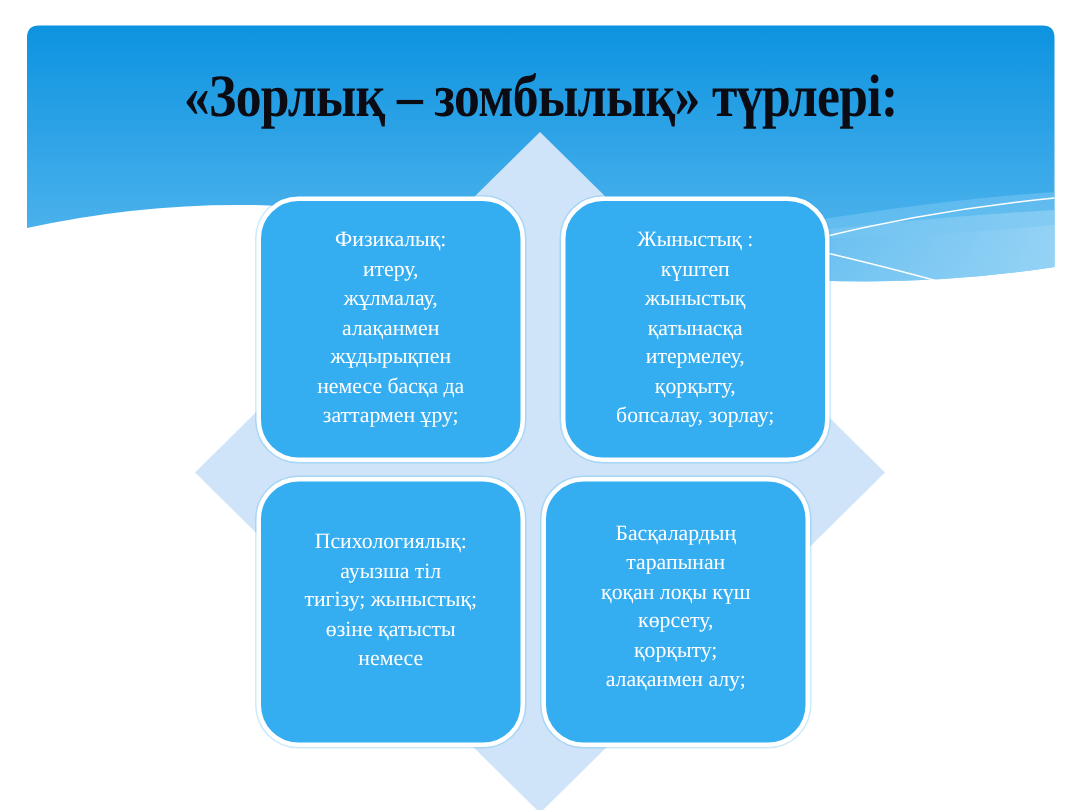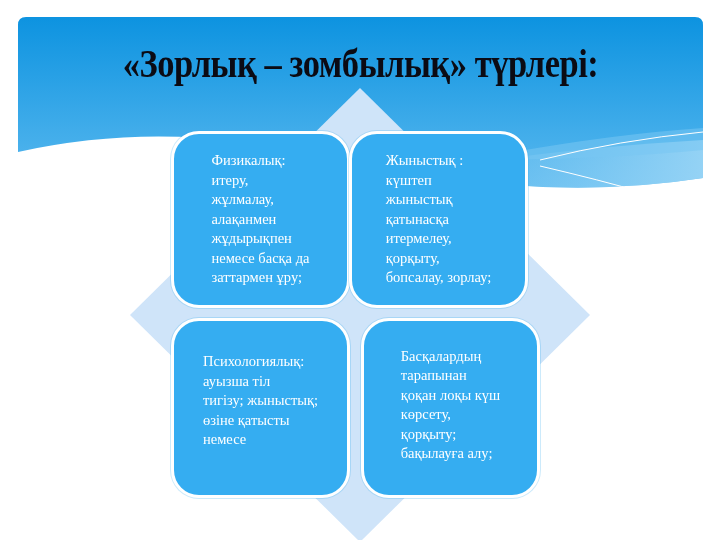--- a/index.html
+++ b/index.html
@@ -21,31 +21,31 @@
     transform-origin: center;
     white-space: nowrap;
   }
   .box {
     position: absolute;
     background: #35adf1;
     border: 3px solid #ffffff;
     border-radius: 28px;
     box-sizing: border-box;
     display: flex; align-items: center; justify-content: center;
-    text-align: left;
+    text-align: center;
     color: #ffffff;
     font-family: "Liberation Serif", "DejaVu Serif", serif;
     font-size: 14.5px;
     line-height: 19.5px;
     padding: 8px 10px;
     box-shadow: 0 0 0 1px rgba(53,173,241,0.25);
   }
   .box span { display: block; white-space: pre-line; }
   #box-tl { left: 171px; top: 131px; width: 179px; height: 177px; }
-  #box-tr { left: 349px; top: 131px; width: 179px; height: 177px; }
+  #box-tr { left: 374px; top: 131px; width: 179px; height: 177px; }
   #box-bl { left: 171px; top: 318px; width: 179px; height: 180px; }
   #box-br { left: 361px; top: 318px; width: 179px; height: 180px; }
   #box-bl span { margin-top: -14px; }
   #box-br span { margin-top: -6px; }
 </style>
 </head>
 <body>
 
 <svg class="bg-svg" viewBox="0 0 720 540" xmlns="http://www.w3.org/2000/svg">
   <defs>
@@ -96,14 +96,14 @@
 тигізу; жыныстық;
 өзіне қатысты
 немесе</span>
 </div>
 <div class="box" id="box-br">
   <span>Басқалардың
 тарапынан
 қоқан лоқы күш
 көрсету,
 қорқыту;
-бақылауға алу;</span>
+алақанмен алу;</span>
 </div>
 
 </body></html>

